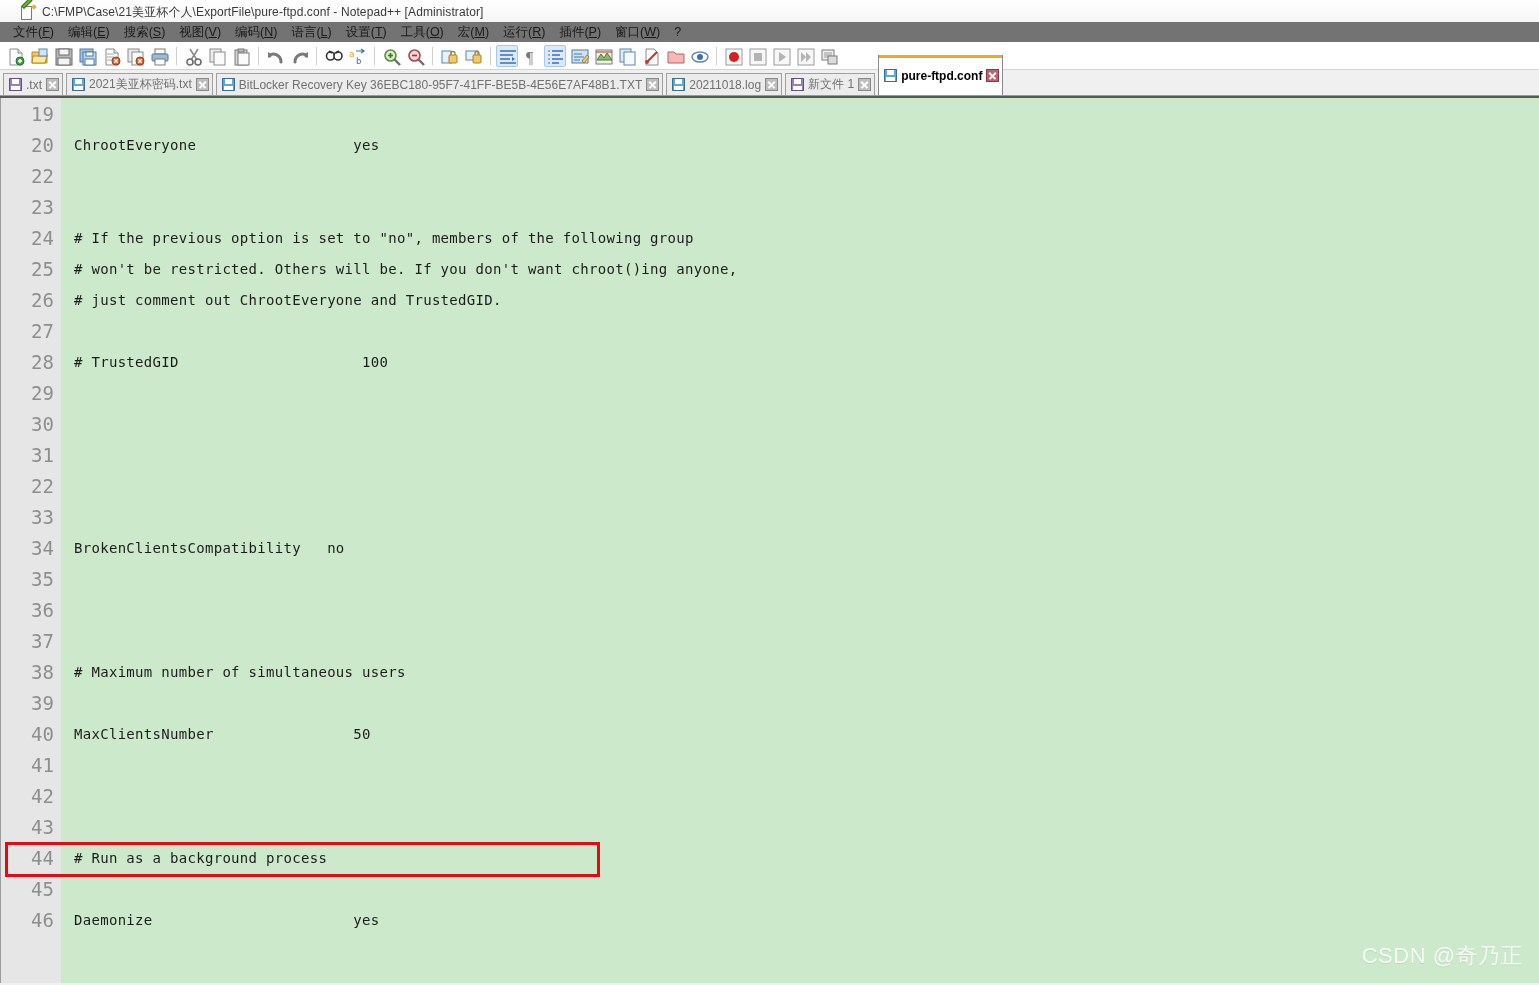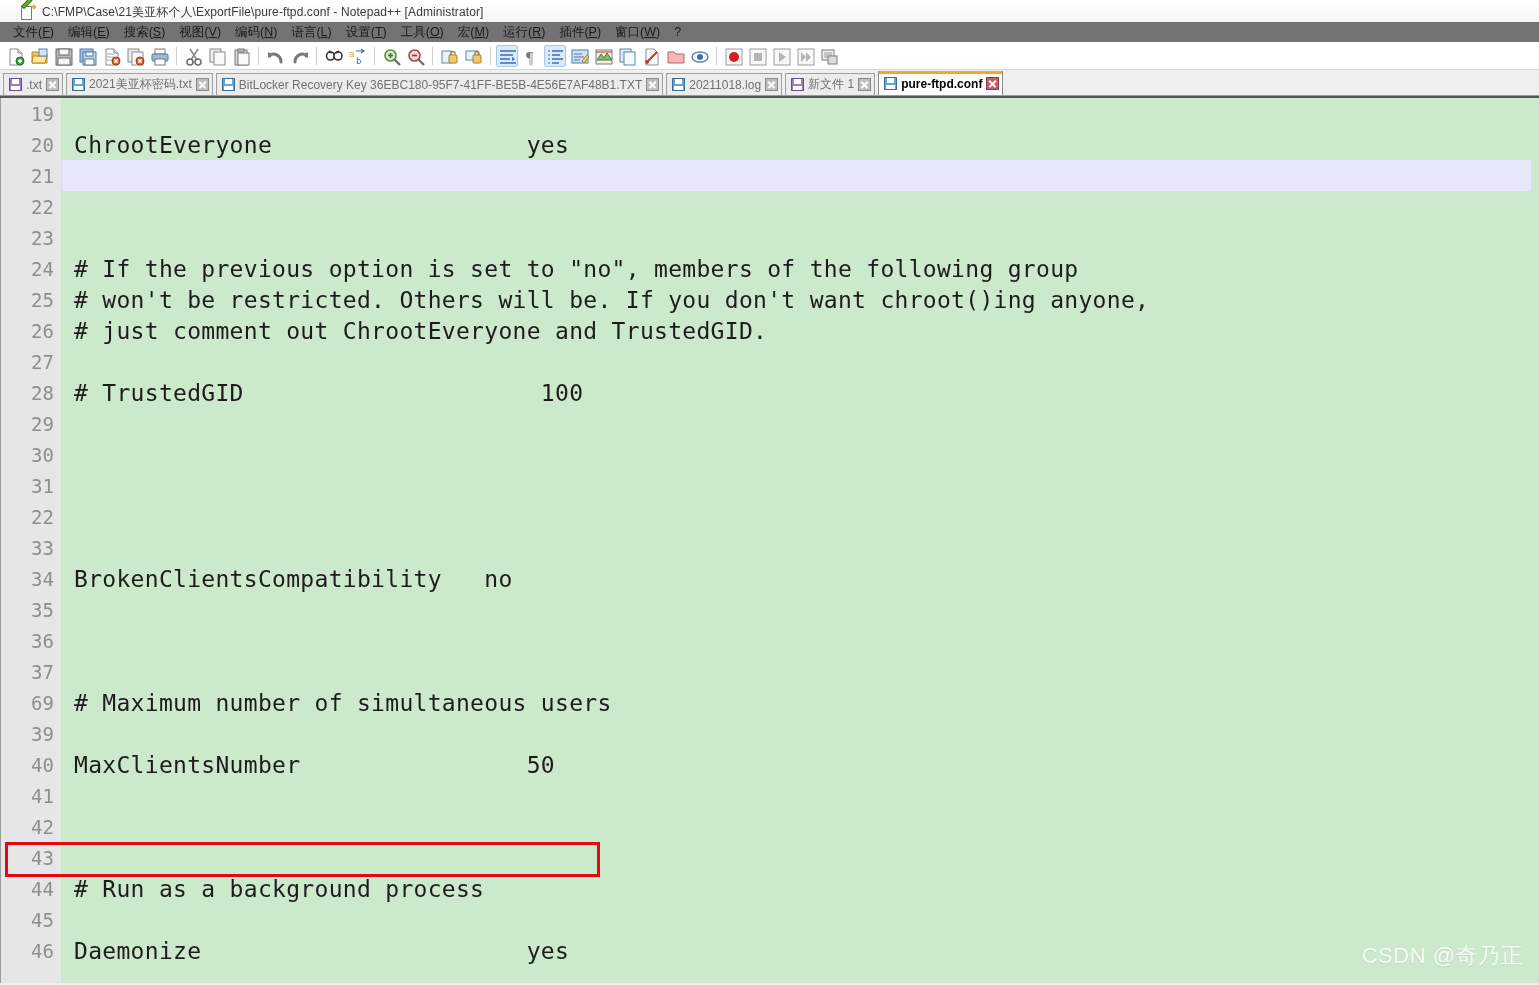--- a/index.html
+++ b/index.html
@@ -119,21 +119,21 @@
     color: #707070;
     white-space: nowrap;
     cursor: default;
     position: relative;
   }
   .tab.active {
     background: #ffffff;
     color: #000000;
     font-weight: bold;
     border-color: #8a8a8a;
-    height: 24px;
+    height: 40px;
   }
   .tab.active::before {
     content: "";
     position: absolute;
     left: 0; right: 0; top: -1px;
     height: 3px;
     background: #f5a623;
   }
   .tab-icon {
     width: 13px; height: 13px;
@@ -204,21 +204,21 @@
     text-align: right;
     padding-right: 8px;
     font-family: "DejaVu Sans Mono", monospace;
     font-size: 19px;
     color: #8e8e8e;
     position: relative;
     z-index: 2;
   }
   .codetext {
     font-family: "DejaVu Sans Mono", monospace;
-    font-size: 23px;
+    font-size: 14px;
     color: #1c1c1c;
     white-space: pre;
     padding-left: 12px;
     position: relative;
     z-index: 2;
     letter-spacing: 0.3px;
   }
 
   
   .annot-box {
@@ -605,25 +605,20 @@
   <div class="code-rows">
 
     <div class="row">
         <span class="lineno">19</span>
         <span class="codetext"></span>
       </div>
     <div class="row">
         <span class="lineno">20</span>
         <span class="codetext">ChrootEveryone                  yes</span>
       </div>
-    <div class="row current">
-        <span class="code-bg"></span>
-        <span class="lineno">21</span>
-        <span class="codetext"></span>
-      </div>
     <div class="row">
         <span class="lineno">22</span>
         <span class="codetext"></span>
       </div>
     <div class="row">
         <span class="lineno">23</span>
         <span class="codetext"></span>
       </div>
     <div class="row">
         <span class="lineno">24</span>
@@ -674,21 +669,21 @@
       </div>
     <div class="row">
         <span class="lineno">36</span>
         <span class="codetext"></span>
       </div>
     <div class="row">
         <span class="lineno">37</span>
         <span class="codetext"></span>
       </div>
     <div class="row">
-        <span class="lineno">69</span>
+        <span class="lineno">38</span>
         <span class="codetext"># Maximum number of simultaneous users</span>
       </div>
     <div class="row">
         <span class="lineno">39</span>
         <span class="codetext"></span>
       </div>
     <div class="row">
         <span class="lineno">40</span>
         <span class="codetext">MaxClientsNumber                50</span>
       </div>

